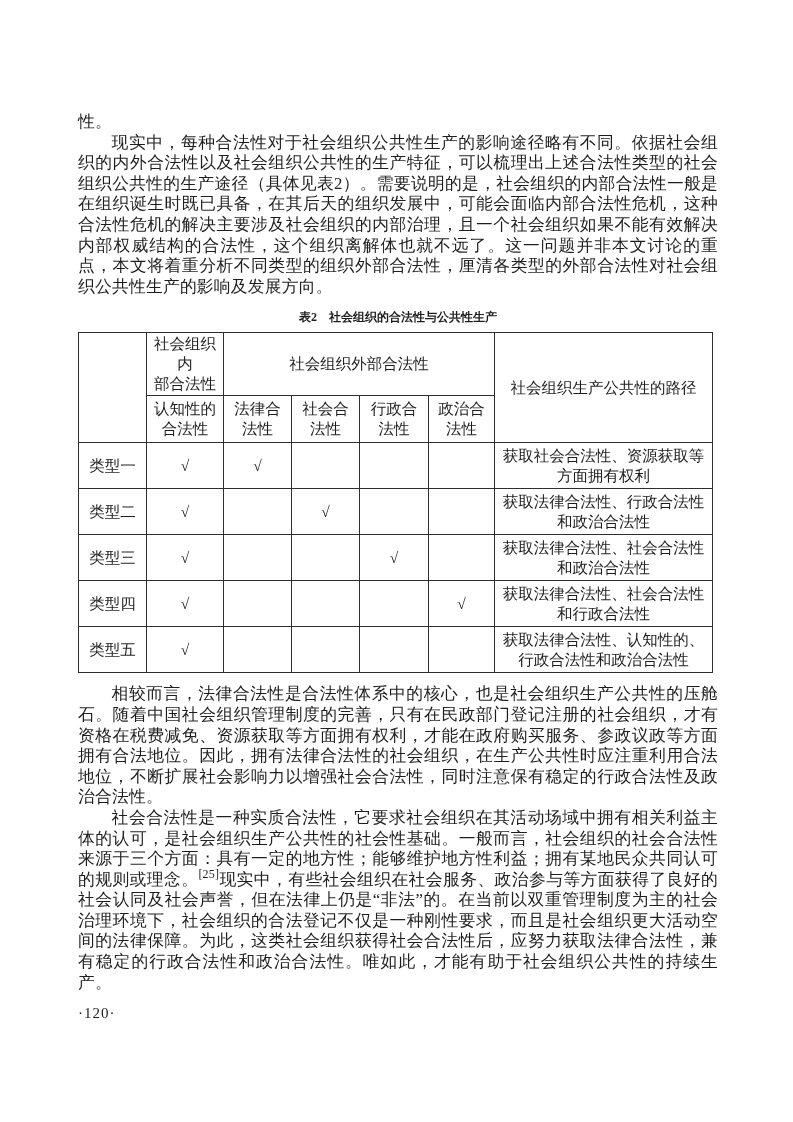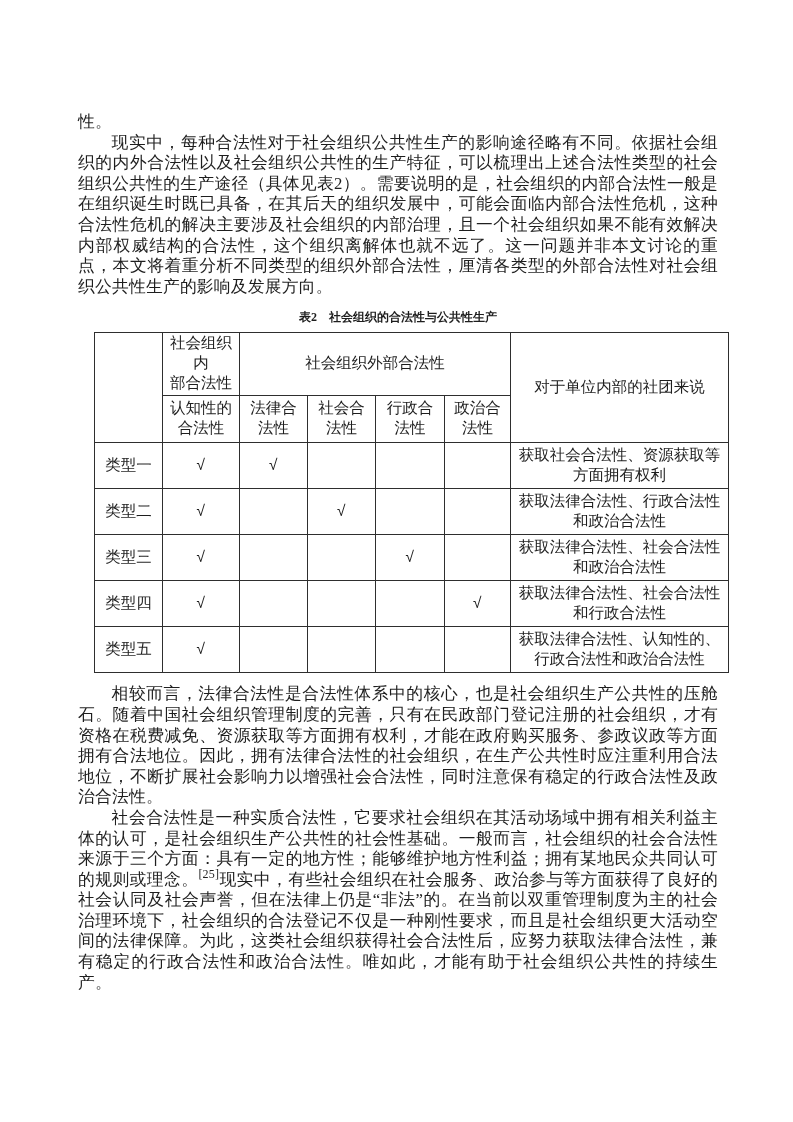--- a/index.html
+++ b/index.html
@@ -35,22 +35,21 @@
     margin:11px 0 5px 0;
     text-align:center;
     font-weight:bold;
     font-size:12px;
     line-height:19px;
   }
   table.legit{
     border-collapse:collapse;
     table-layout:fixed;
     width:634px;
-    margin-left:16px;
-    font-family:Liberation Mono, monospace;
+    margin-left:0;
   }
   table.legit th, table.legit td{
     border:1.6px solid #2e2e2e;
     font-weight:normal;
     padding:1px 3px;
     text-align:center;
     vertical-align:middle;
     font-size:15.5px;
     line-height:20px;
   }
@@ -92,21 +91,21 @@
           <col style="width:69px">
           <col style="width:66px">
         <col style="width:218px">
       </colgroup>
       <thead>
         <tr>
           <th rowspan="2" class="grp-row"></th>
           <th class="grp-row" style="white-space:pre-line">社会组织内
 部合法性</th>
           <th colspan="4" class="grp-row">社会组织外部合法性</th>
-          <th rowspan="2">对于单位内部的社团来说</th>
+          <th rowspan="2">社会组织生产公共性的路径</th>
         </tr>
         <tr class="subhead">
           <th>认知性的
 合法性</th>
           <th>法律合
 法性</th>
           <th>社会合
 法性</th>
           <th>行政合
 法性</th>
@@ -161,14 +160,15 @@
           <td class="path-cell">获取法律合法性、认知性的、行政合法性和政治合法性</td>
         </tr>
       </tbody>
     </table>
 
     <p class="body indent" style="margin-top:11px">相较而言，法律合法性是合法性体系中的核心，也是社会组织生产公共性的压舱石。随着中国社会组织管理制度的完善，只有在民政部门登记注册的社会组织，才有资格在税费减免、资源获取等方面拥有权利，才能在政府购买服务、参政议政等方面拥有合法地位。因此，拥有法律合法性的社会组织，在生产公共性时应注重利用合法地位，不断扩展社会影响力以增强社会合法性，同时注意保有稳定的行政合法性及政治合法性。</p>
 
     <p class="body indent"><span>社会合法性是一种实质合法性，它要求社会组织在其活动场域中拥有相关利益主体的认可，是社会组织生产公共性的社会性基础。一般而言，社会组织的社会合法性来源于三个方面：具有一定的地方性；能够维护地方性利益；拥有某地民众共同认可的规则或理念。</span><sup class="cite">[25]</sup><span>现实中，有些社会组织在社会服务、政治参与等方面获得了良好的社会认同及社会声誉，但在法律上仍是“非法”的。在当前以双重管理制度为主的社会治理环境下，社会组织的合法登记不仅是一种刚性要求，而且是社会组织更大活动空间的法律保障。为此，这类社会组织获得社会合法性后，应努力获取法律合法性，兼有稳定的行政合法性和政治合法性。唯如此，才能有助于社会组织公共性的持续生产。</span></p>
 
 
+    <div class="page-number">·120·</div>
   </div>
 </div>
 
 </body></html>

